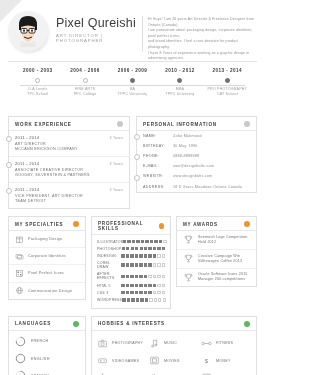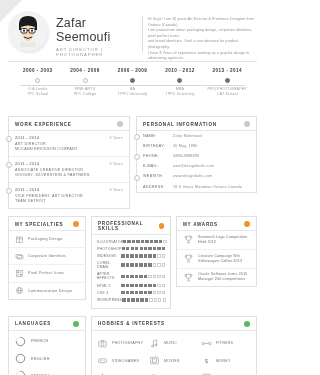--- a/index.html
+++ b/index.html
@@ -141,21 +141,21 @@
           <line x1="19" y1="19.5" x2="21" y2="19.5" stroke="#2a2a2a" stroke-width="1"></line>
           <circle cx="16" cy="19.7" r="1.1" fill="#2a2a2a"></circle>
           <circle cx="24" cy="19.7" r="1.1" fill="#2a2a2a"></circle>
           <path d="M16 26 Q20 29 24 26" stroke="#2a2a2a" stroke-width="1" fill="none"></path>
           <path d="M13 30 Q20 34 27 30 L28 36 L12 36 Z" fill="#e8e8e8"></path>
         </svg>
       </div>
     </div>
 
     <div class="name-block">
-      <div class="name">Zafar Seemoufi</div>
+      <div class="name">Pixel Qureishi</div>
       <div class="role">ART DIRECTOR | PHOTOGRAPHER</div>
     </div>
 
     <div class="divider-v"></div>
 
     <div class="intro">
       <p>Hi Guys! I am 26 years Art Director &amp; Freelance Designer from Ontario (Canada).</p>
       <p>I am passionate about packaging design, corporate identities, pixel perfect icons,</p>
       <p>and brand identities. I feel a true devotion for product photography.</p>
       <p>I have 8 Years of experience working as a graphic design in advertising agencies.</p>

